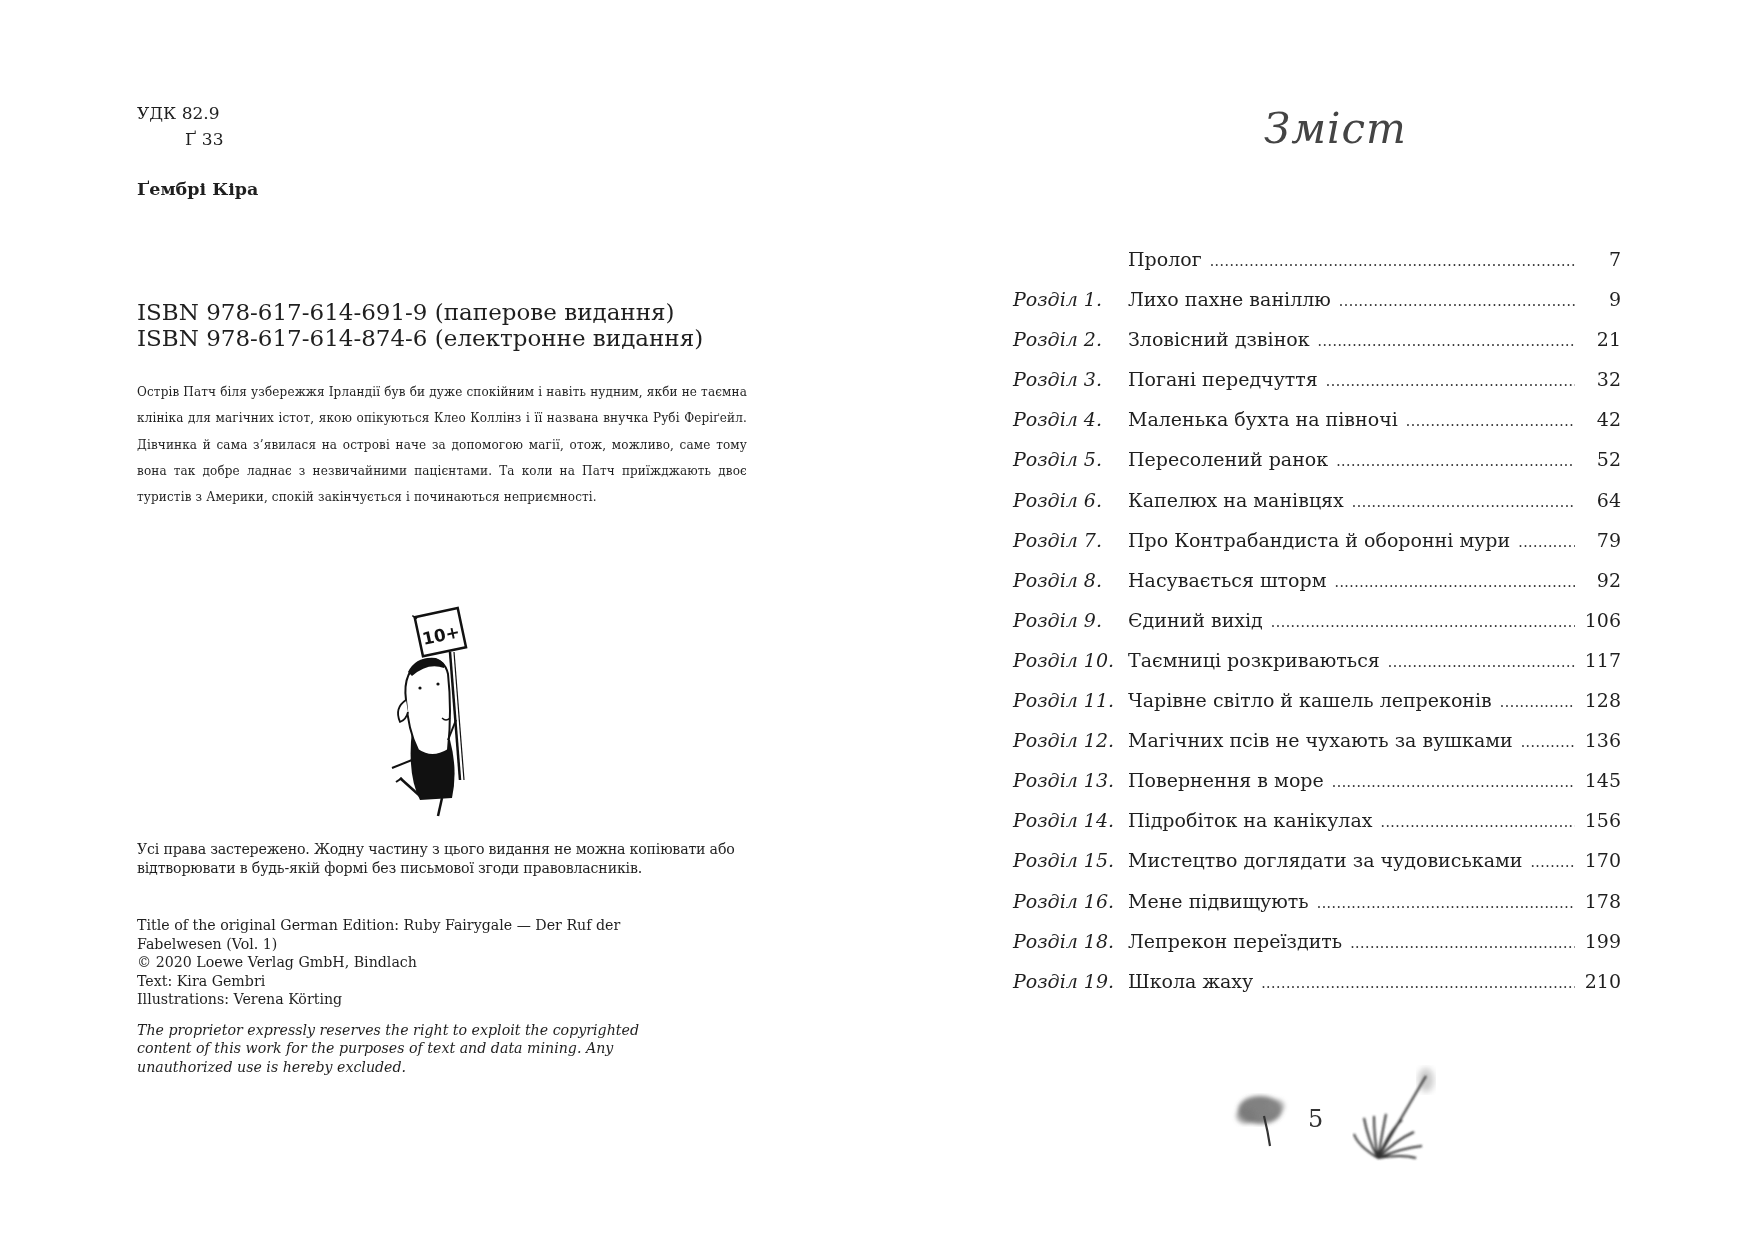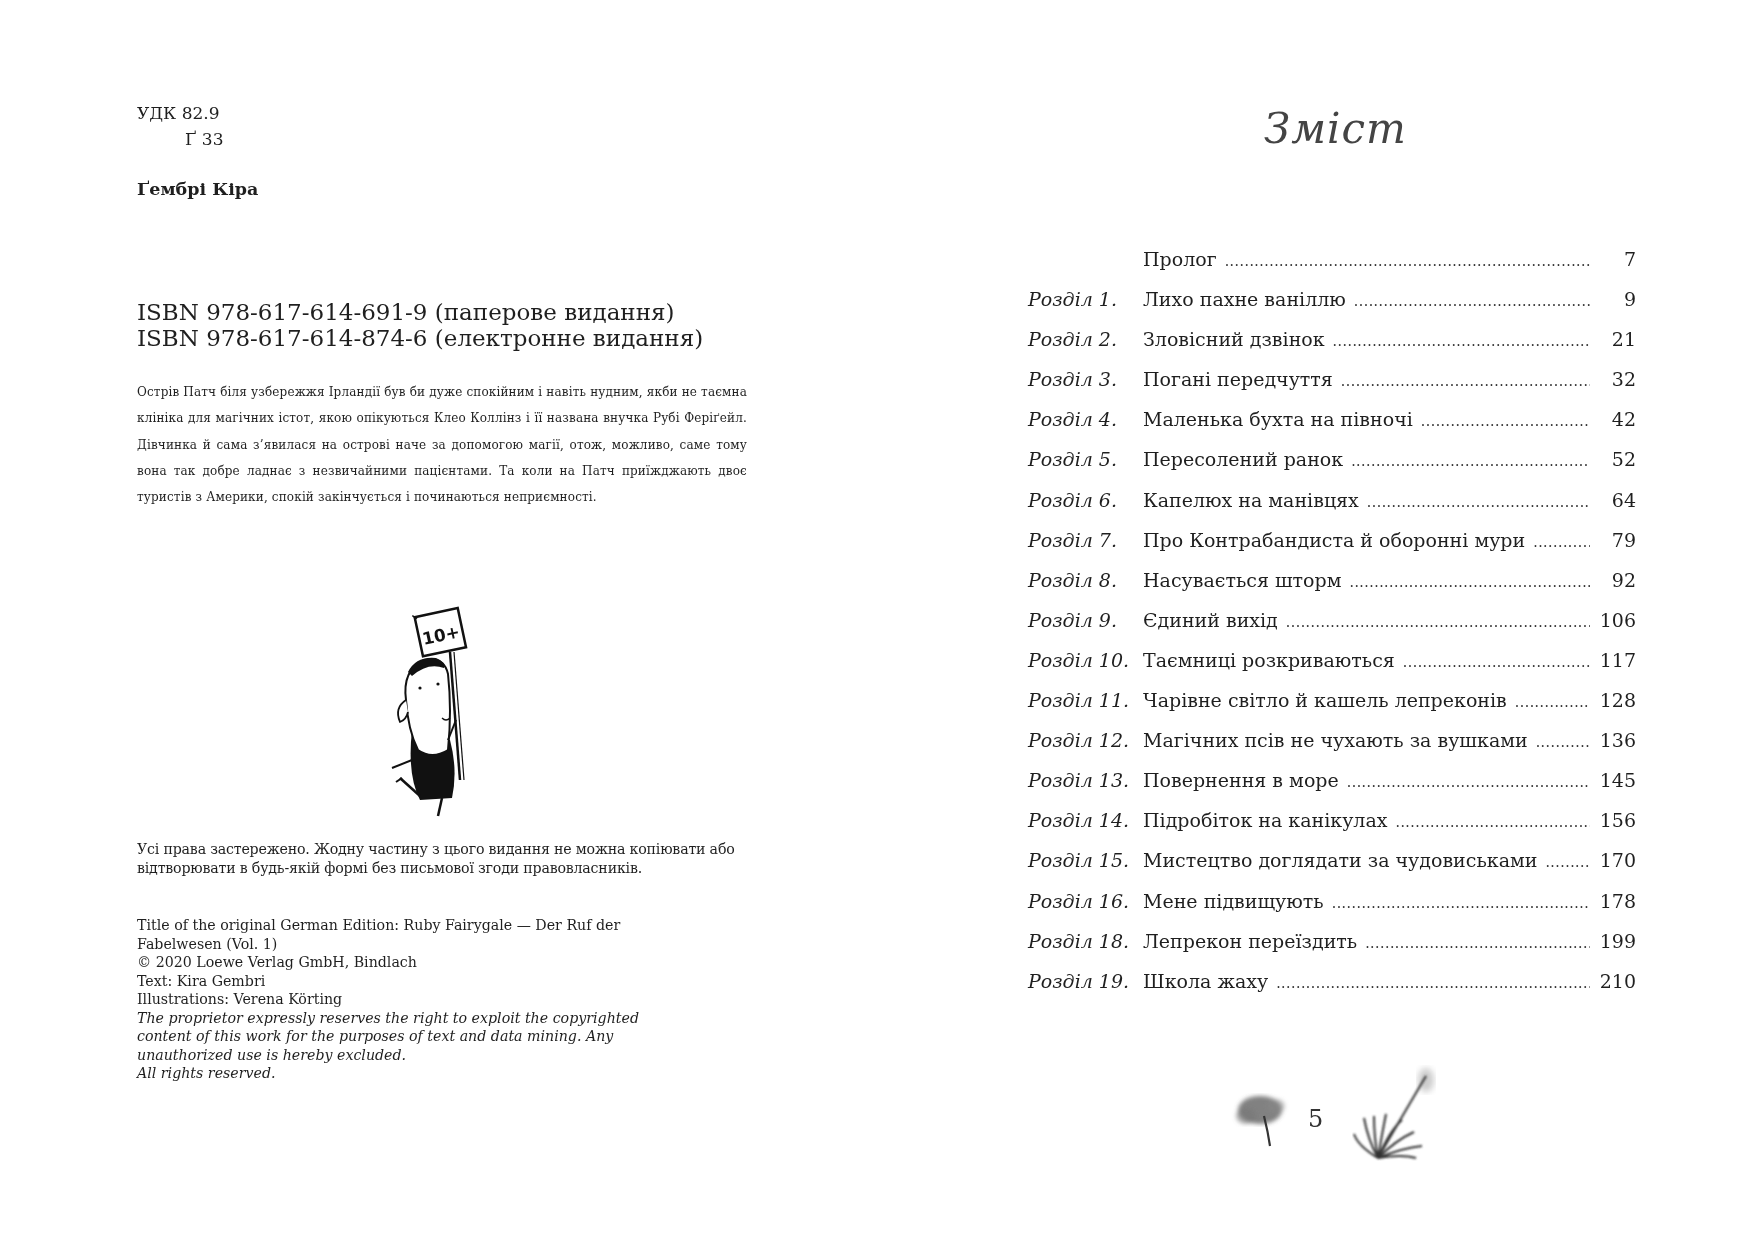--- a/index.html
+++ b/index.html
@@ -81,21 +81,21 @@
     }
 
     .original {
       position: absolute;
       left: 137px;
       top: 916px;
       width: 560px;
       font-size: 14.2px;
       line-height: 18.5px;
     }
-    .original .it { font-style: italic; }
+    .original .it { font-style: italic; margin-top: 12px; }
 
     .copyright {
       position: absolute;
       left: 137px;
       top: 1101px;
       font-size: 14.2px;
       line-height: 18.5px;
     }
 
     
@@ -108,21 +108,20 @@
       font-size: 42px;
       color: #444444;
       letter-spacing: 1px;
     }
 
     .toc {
       position: absolute;
       left: 1013px;
       top: 246px;
       width: 608px;
-      margin-left: 15px;
     }
     .toc-row {
       display: flex;
       align-items: baseline;
       height: 40.1px;
       font-size: 19px;
       line-height: 26px;
     }
     .toc-num {
       width: 115px;
@@ -224,21 +223,20 @@
   </div>
 
   <div class="rights">Усі права застережено. Жодну частину з цього видання не можна копіювати або відтворювати в будь-якій формі без письмової згоди правовласників.</div>
 
   <div class="original">
     <div>Title of the original German Edition: Ruby Fairygale — Der Ruf der Fabelwesen (Vol. 1)</div>
     <div>© 2020 Loewe Verlag GmbH, Bindlach</div>
     <div>Text: Kira Gembri</div>
     <div>Illustrations: Verena Körting</div>
     <div class="it">The proprietor expressly reserves the right to exploit the copyrighted content of this work for the purposes of text and data mining. Any unauthorized use is hereby excluded.</div>
-    <div class="it">All rights reserved.</div>
   </div>
 
 </div>
 
 <div class="page page-right"></div>
 
 <div class="toc-title">Зміст</div>
 
 <div class="toc" id="toc">
     <div class="toc-row">

